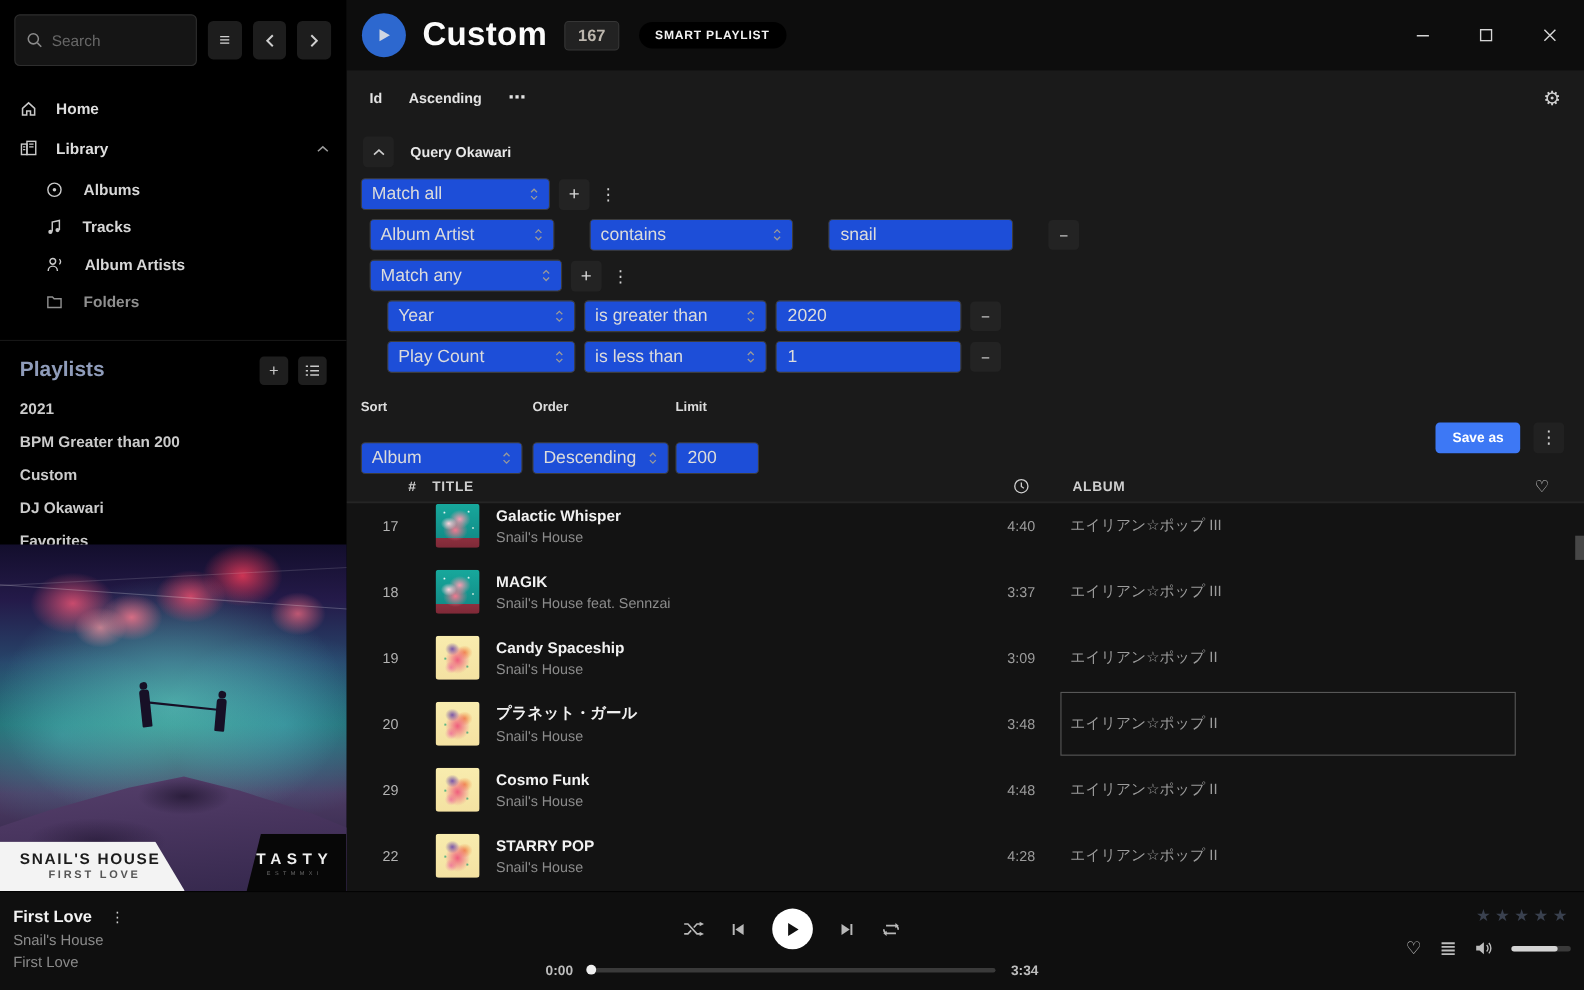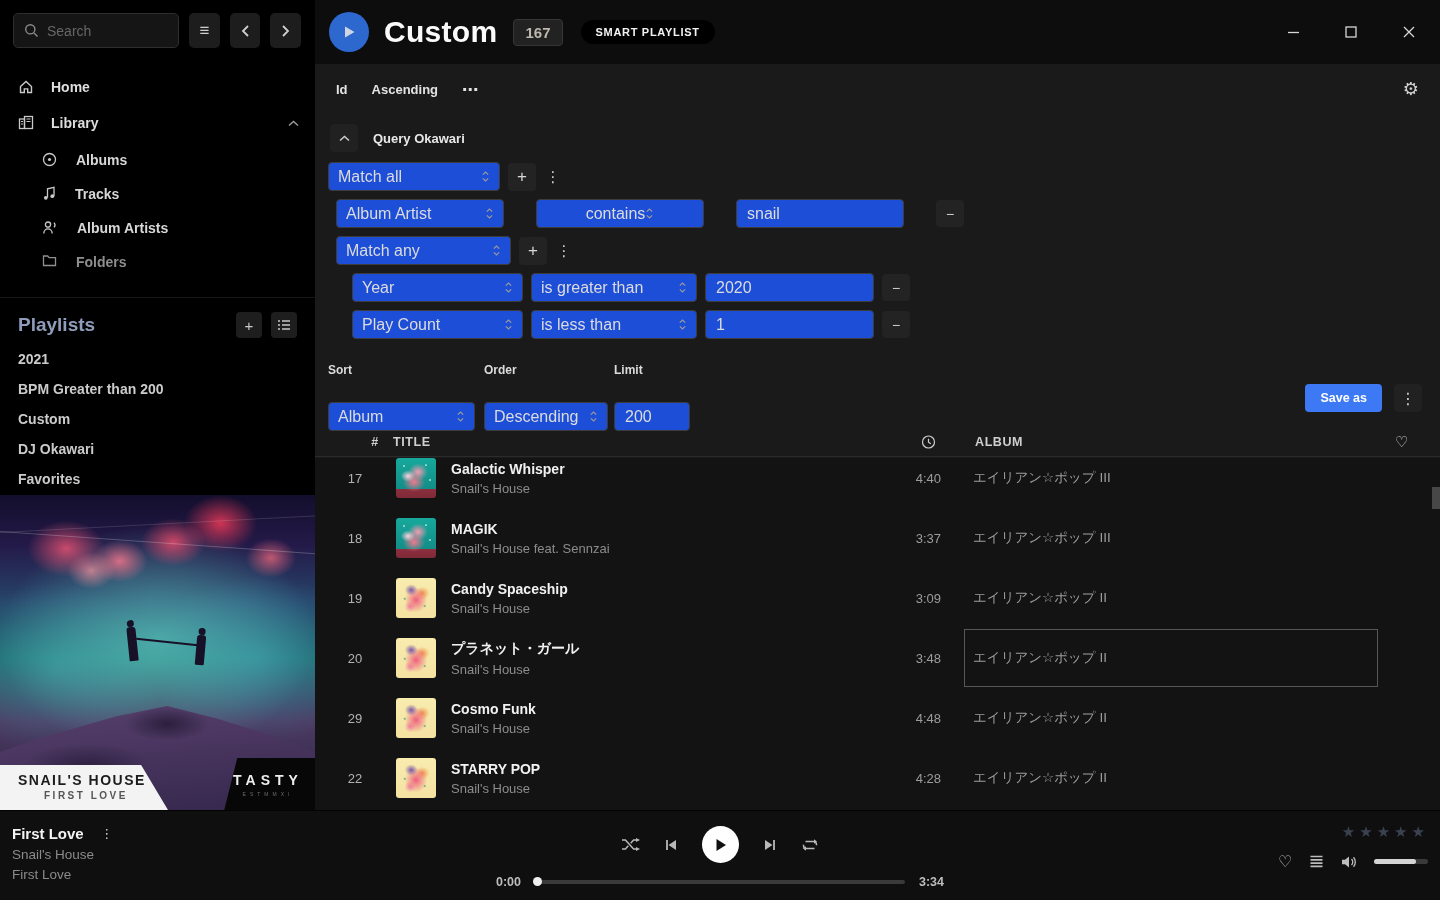--- a/index.html
+++ b/index.html
@@ -3,29 +3,29 @@
 <meta charset="utf-8">
 <style>
   * { margin:0; padding:0; box-sizing:border-box; }
   html,body { width:1440px; height:900px; overflow:hidden; }
   body { font-family:"Liberation Sans","DejaVu Sans",sans-serif; background:#0e0e0e; color:#ddd; position:relative; }
   svg { display:block; }
 
   
   .sidebar { position:absolute; left:0; top:0; width:315px; height:810px; background:#000; z-index:3; }
   .sb-top { display:flex; align-items:center; gap:10px; padding:13px 14px 13px 13px; }
-  .search-box { flex:0 0 166px; height:35px; background:#151515; border:1px solid #2e2e2e; border-radius:5px; display:flex; align-items:center; padding:0 10px; gap:8px; }
+  .search-box { flex:0 0 166px; height:47px; background:#151515; border:1px solid #2e2e2e; border-radius:5px; display:flex; align-items:center; padding:0 10px; gap:8px; }
   .search-box input { background:transparent; border:none; outline:none; color:#cfcfcf; font-size:14px; width:110px; }
   .search-box input::placeholder { color:#676767; }
   .sb-btn { width:32px; height:35px; background:#1d1d1d; border-radius:5px; display:flex; align-items:center; justify-content:center; color:#cfcfcf; cursor:pointer; }
   .nav { padding:8px 0 0 0; }
   .nav-item { display:flex; align-items:center; gap:17px; padding:10px 16px 10px 18px; font-size:14px; font-weight:700; color:#dedede; cursor:pointer; }
   .nav-item .grow { flex:1; }
   .sub-list { padding:2px 0 10px 0; }
-  .sub-item { display:flex; gap:19px; padding:9px 16px 9px 42px; font-size:14px; font-weight:700; color:#d7d7d7; cursor:pointer; }
+  .sub-item { display:flex; align-items:center; gap:19px; padding:9px 16px 9px 42px; font-size:14px; font-weight:700; color:#d7d7d7; cursor:pointer; }
   .sub-item.dim { color:#8f8f8f; }
   .playlists { border-top:1px solid #161616; margin-top:8px; padding-top:10px; }
   .pl-head { display:flex; align-items:center; padding:4px 18px 6px 18px; }
   .pl-title { font-size:19px; font-weight:800; color:#8f9cba; flex:1; }
   .pl-btn { width:26px; height:26px; background:#1e1e1e; border-radius:4px; display:flex; align-items:center; justify-content:center; color:#c9c9c9; margin-left:9px; cursor:pointer; font-size:15px; }
   .pl-item { padding:7px 18px; font-size:14px; font-weight:600; color:#cbcbcb; cursor:pointer; }
 
   
   .art { position:absolute; left:0; top:495px; width:315px; height:315px; overflow:hidden;
     background:
@@ -350,21 +350,21 @@
       <div class="vdots">⋮</div>
     </div>
 
     <div class="qe-row" style="margin-left:21px;gap:32px;">
       <div class="sel" style="width:168px;">
         <span>Album Artist</span>
         <svg width="9" height="13" viewBox="0 0 10 14">
             <path d="M2 5l3-3 3 3M2 9l3 3 3-3" fill="none" stroke="#9a9a9a" stroke-width="1.3"></path>
           </svg>
       </div>
-      <div class="sel" style="width:168px;justify-content:center;">
+      <div class="sel" style="width:185px;">
         <span>contains</span>
         <svg width="9" height="13" viewBox="0 0 10 14">
             <path d="M2 5l3-3 3 3M2 9l3 3 3-3" fill="none" stroke="#9a9a9a" stroke-width="1.3"></path>
           </svg>
       </div>
       <input class="tin" style="width: 168px;" value="snail">
       <button class="minus-btn">
           <span>−</span>
         </button>
     </div>

